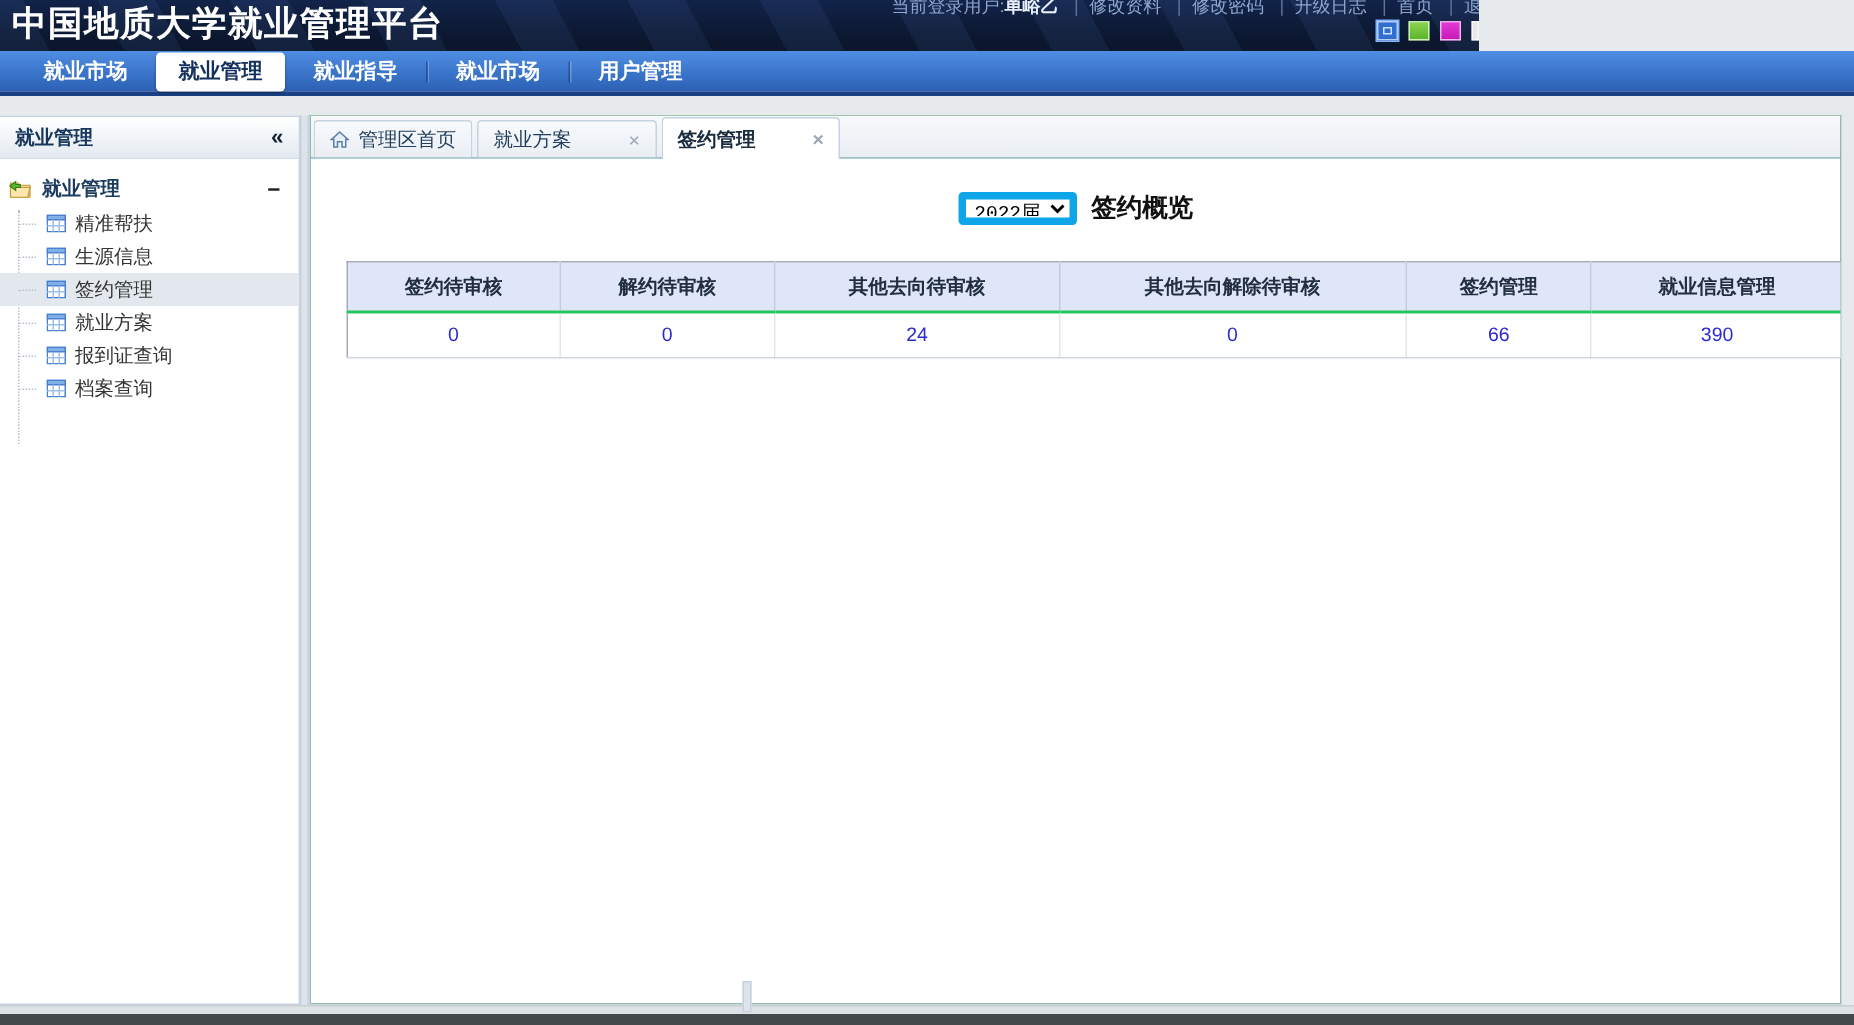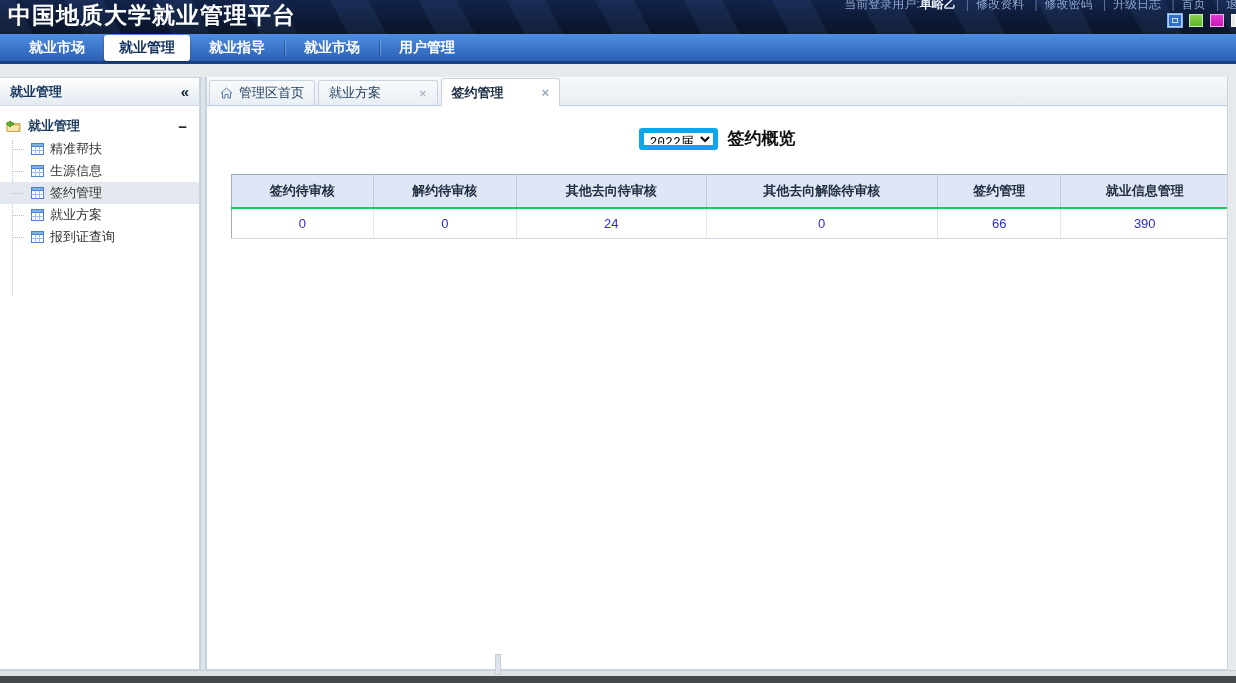--- a/index.html
+++ b/index.html
@@ -5,21 +5,21 @@
   * { margin:0; padding:0; box-sizing:border-box; }
   html,body { width:1236px; height:683px; }
   body {
     position:relative; overflow:hidden;
     font-family:"Liberation Sans","DejaVu Sans",sans-serif;
     background:#e7eaed;
   }
 
   
   .app-header {
-    position:absolute; left:0; top:0; width:1236px; height:44px;
+    position:absolute; left:0; top:0; width:986px; height:44px;
     background:
       repeating-linear-gradient(62deg, rgba(90,130,200,0.10) 0 34px, rgba(0,0,0,0) 34px 78px),
       linear-gradient(180deg,#12234a 0%,#0c1830 55%,#0a1426 100%);
     overflow:hidden;
   }
   .app-title {
     position:absolute; left:8px; top:0px;
     font-size:23px; font-weight:bold; color:#ffffff; letter-spacing:1px;
     white-space:nowrap;
   }
@@ -246,20 +246,30 @@
       </div>
       <div class="tree-item">
         <svg class="grid-ico" width="13" height="12" viewBox="0 0 13 12">
             <rect x="0.5" y="0.5" width="12" height="11" fill="#fff" stroke="#4a7fd0"></rect>
             <rect x="0.5" y="0.5" width="12" height="3" fill="#7fb0e8" stroke="#4a7fd0"></rect>
             <line x1="4.5" y1="3.5" x2="4.5" y2="11.5" stroke="#9fc0e8"></line>
             <line x1="8.5" y1="3.5" x2="8.5" y2="11.5" stroke="#9fc0e8"></line>
             <line x1="0.5" y1="7.5" x2="12.5" y2="7.5" stroke="#9fc0e8"></line>
           </svg>
         <span>报到证查询</span>
+      </div>
+      <div class="tree-item">
+        <svg class="grid-ico" width="13" height="12" viewBox="0 0 13 12">
+            <rect x="0.5" y="0.5" width="12" height="11" fill="#fff" stroke="#4a7fd0"></rect>
+            <rect x="0.5" y="0.5" width="12" height="3" fill="#7fb0e8" stroke="#4a7fd0"></rect>
+            <line x1="4.5" y1="3.5" x2="4.5" y2="11.5" stroke="#9fc0e8"></line>
+            <line x1="8.5" y1="3.5" x2="8.5" y2="11.5" stroke="#9fc0e8"></line>
+            <line x1="0.5" y1="7.5" x2="12.5" y2="7.5" stroke="#9fc0e8"></line>
+          </svg>
+        <span>档案查询</span>
       </div>
     </div>
   </div>
 
   <div class="splitter"></div>
 
   <div class="main">
     <div class="tabbar">
       <div class="tab">
         <svg class="home-ico" width="13" height="12" viewBox="0 0 13 12">

